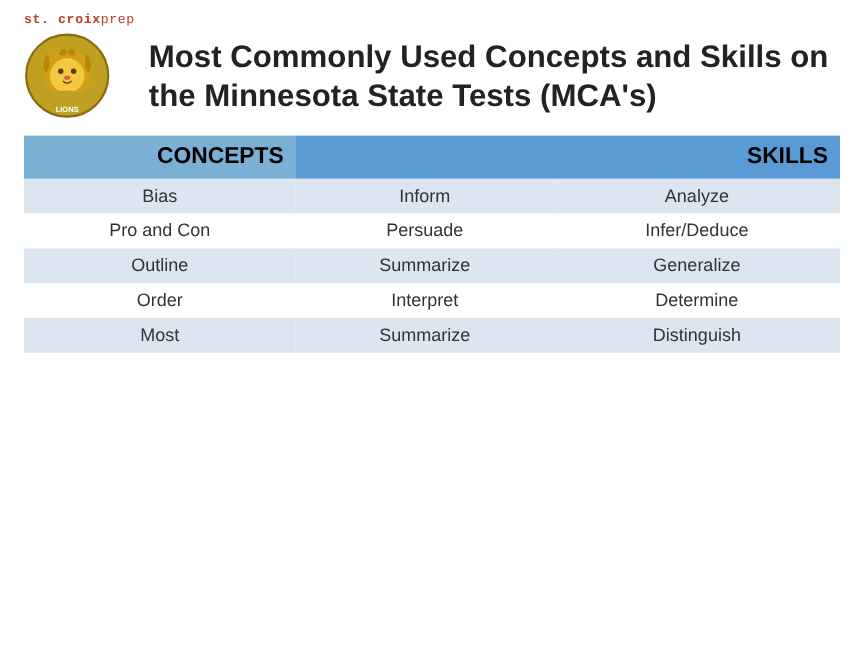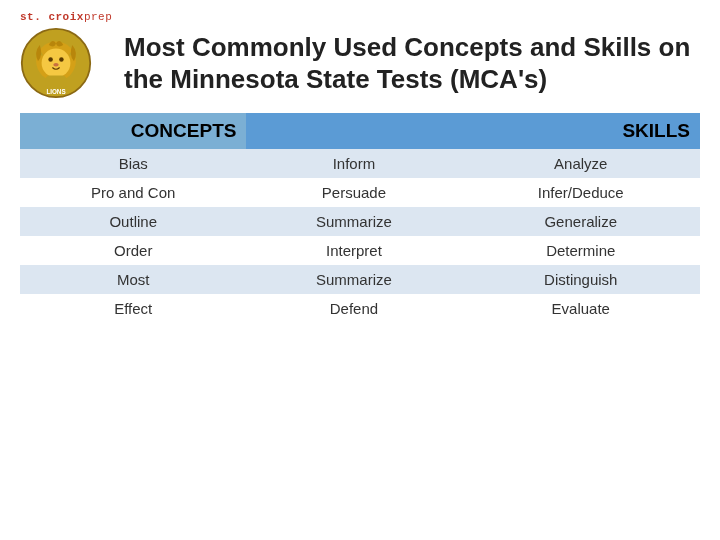--- a/index.html
+++ b/index.html
@@ -168,22 +168,17 @@
           <tr>
             <td>Order</td>
             <td>Interpret</td>
             <td>Determine</td>
           </tr>
           <tr>
             <td>Most</td>
             <td>Summarize</td>
             <td>Distinguish</td>
           </tr>
-          <tr>
-            <td>Effect</td>
-            <td>Defend</td>
-            <td>Evaluate</td>
-          </tr>
         </tbody>
     </table>
   </div>
 
 </div>
 
 </body></html>

